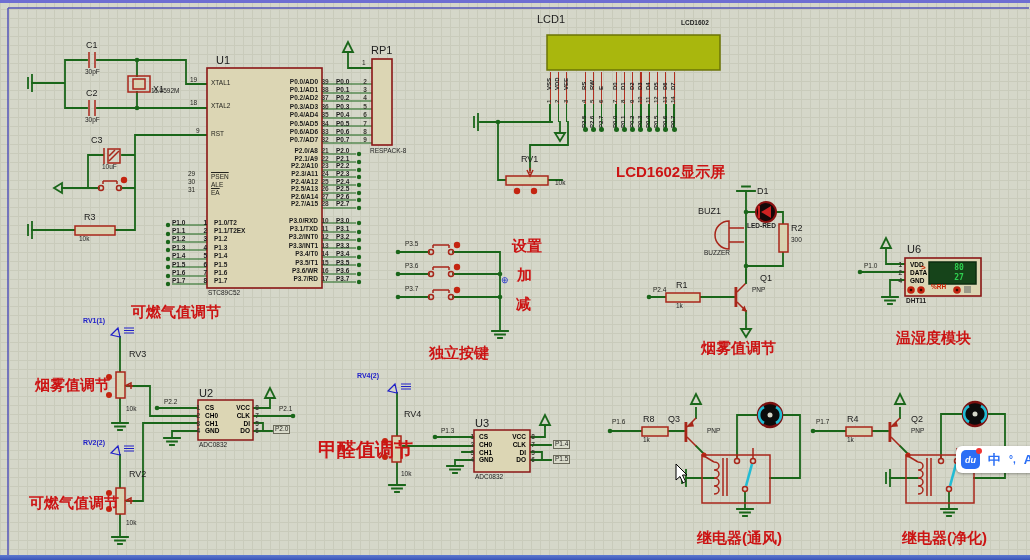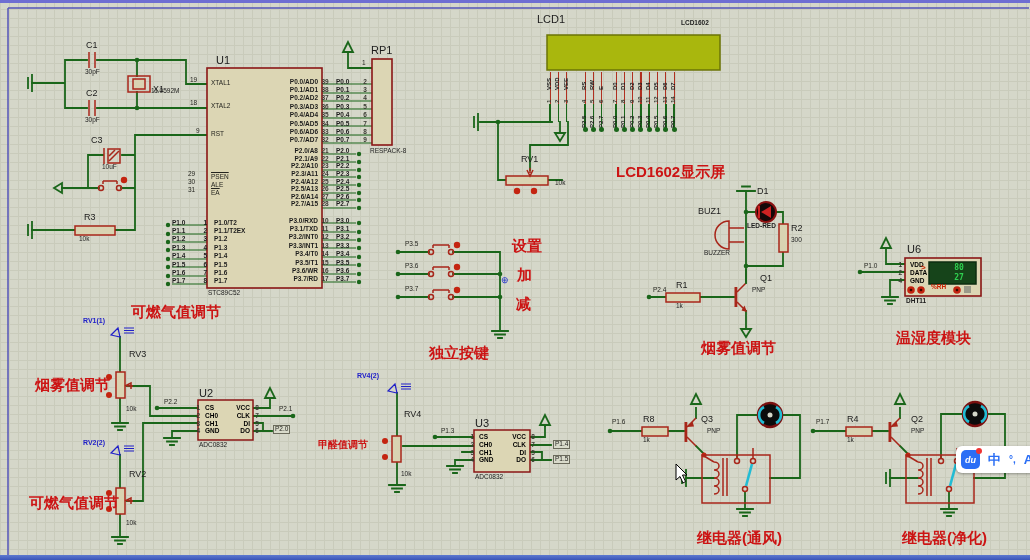--- a/index.html
+++ b/index.html
@@ -7,21 +7,21 @@
     background-color:#d5d7c9;
     background-image:linear-gradient(#c9cbbb 1px,transparent 1px),linear-gradient(90deg,#c9cbbb 1px,transparent 1px);
     background-size:9px 9px;
     font-family:"Liberation Sans",sans-serif;}
   .t{position:absolute;white-space:nowrap;color:#1c1c1c;line-height:1.05;}
   .refbig{font-size:11px;}
   .ref{font-size:9px;}
   .val{font-size:6.5px;}
   .net{font-size:6.5px;color:#24241f;}
   .cap{font-size:15px;font-weight:bold;color:#cc1414;}
-  .capsm{font-size:10px;font-weight:bold;color:#cc1414;}
+  .capsm{font-size:19px;font-weight:bold;color:#cc1414;}
   .blue{color:#2020c8;font-size:7px;font-weight:bold;}
   .netbox{border:1px solid #6b6b5c;padding:0 1px;background:#d9dbcb;}
   .ol{text-decoration:overline;}
   svg{position:absolute;left:0;top:0;}
   svg .w{stroke:#1a661a;stroke-width:1.8;fill:none;stroke-linecap:square;}
   svg .wt{stroke:#1a661a;stroke-width:1.2;fill:none;}
   svg .r{stroke:#a8261a;stroke-width:1.5;fill:none;}
   svg .rf{fill:#d9d3b2;stroke:#a8261a;stroke-width:1.5;}
   svg .dot{fill:#1a661a;}
   svg .rd{fill:#c42410;}
@@ -772,21 +772,21 @@
         <b class="adcnum">4</b>
         <b style="padding-left:8px;font-weight:bold">GND</b>
       </div>
     </div>
   <div class="t net" style="left:864px;top:263px">P1.0</div>
   <div class="dhtval" style="left:948px;top:263px">80</div>
   <div class="dhtval" style="left:948px;top:273px">27</div>
   <div class="t" style="left:921px;top:264px;color:#cc2200;font-size:8px;font-weight:bold">&gt;</div>
   <div class="t" style="left:931px;top:284px;color:#cc2200;font-size:6.5px;font-weight:bold">%RH</div>
 
-  <div class="t ref" style="left:701px;top:415px">Q3</div>
+  <div class="t ref" style="left:668px;top:415px">Q3</div>
   <div class="t val" style="left:707px;top:428px">PNP</div>
   <div class="t ref" style="left:643px;top:415px">R8</div>
   <div class="t val" style="left:643px;top:437px">1k</div>
   <div class="t net" style="left:612px;top:419px">P1.6</div>
   <div class="t ref" style="left:911px;top:415px">Q2</div>
   <div class="t val" style="left:911px;top:428px">PNP</div>
   <div class="t ref" style="left:847px;top:415px">R4</div>
   <div class="t val" style="left:847px;top:437px">1k</div>
   <div class="t net" style="left:816px;top:419px">P1.7</div>
 

